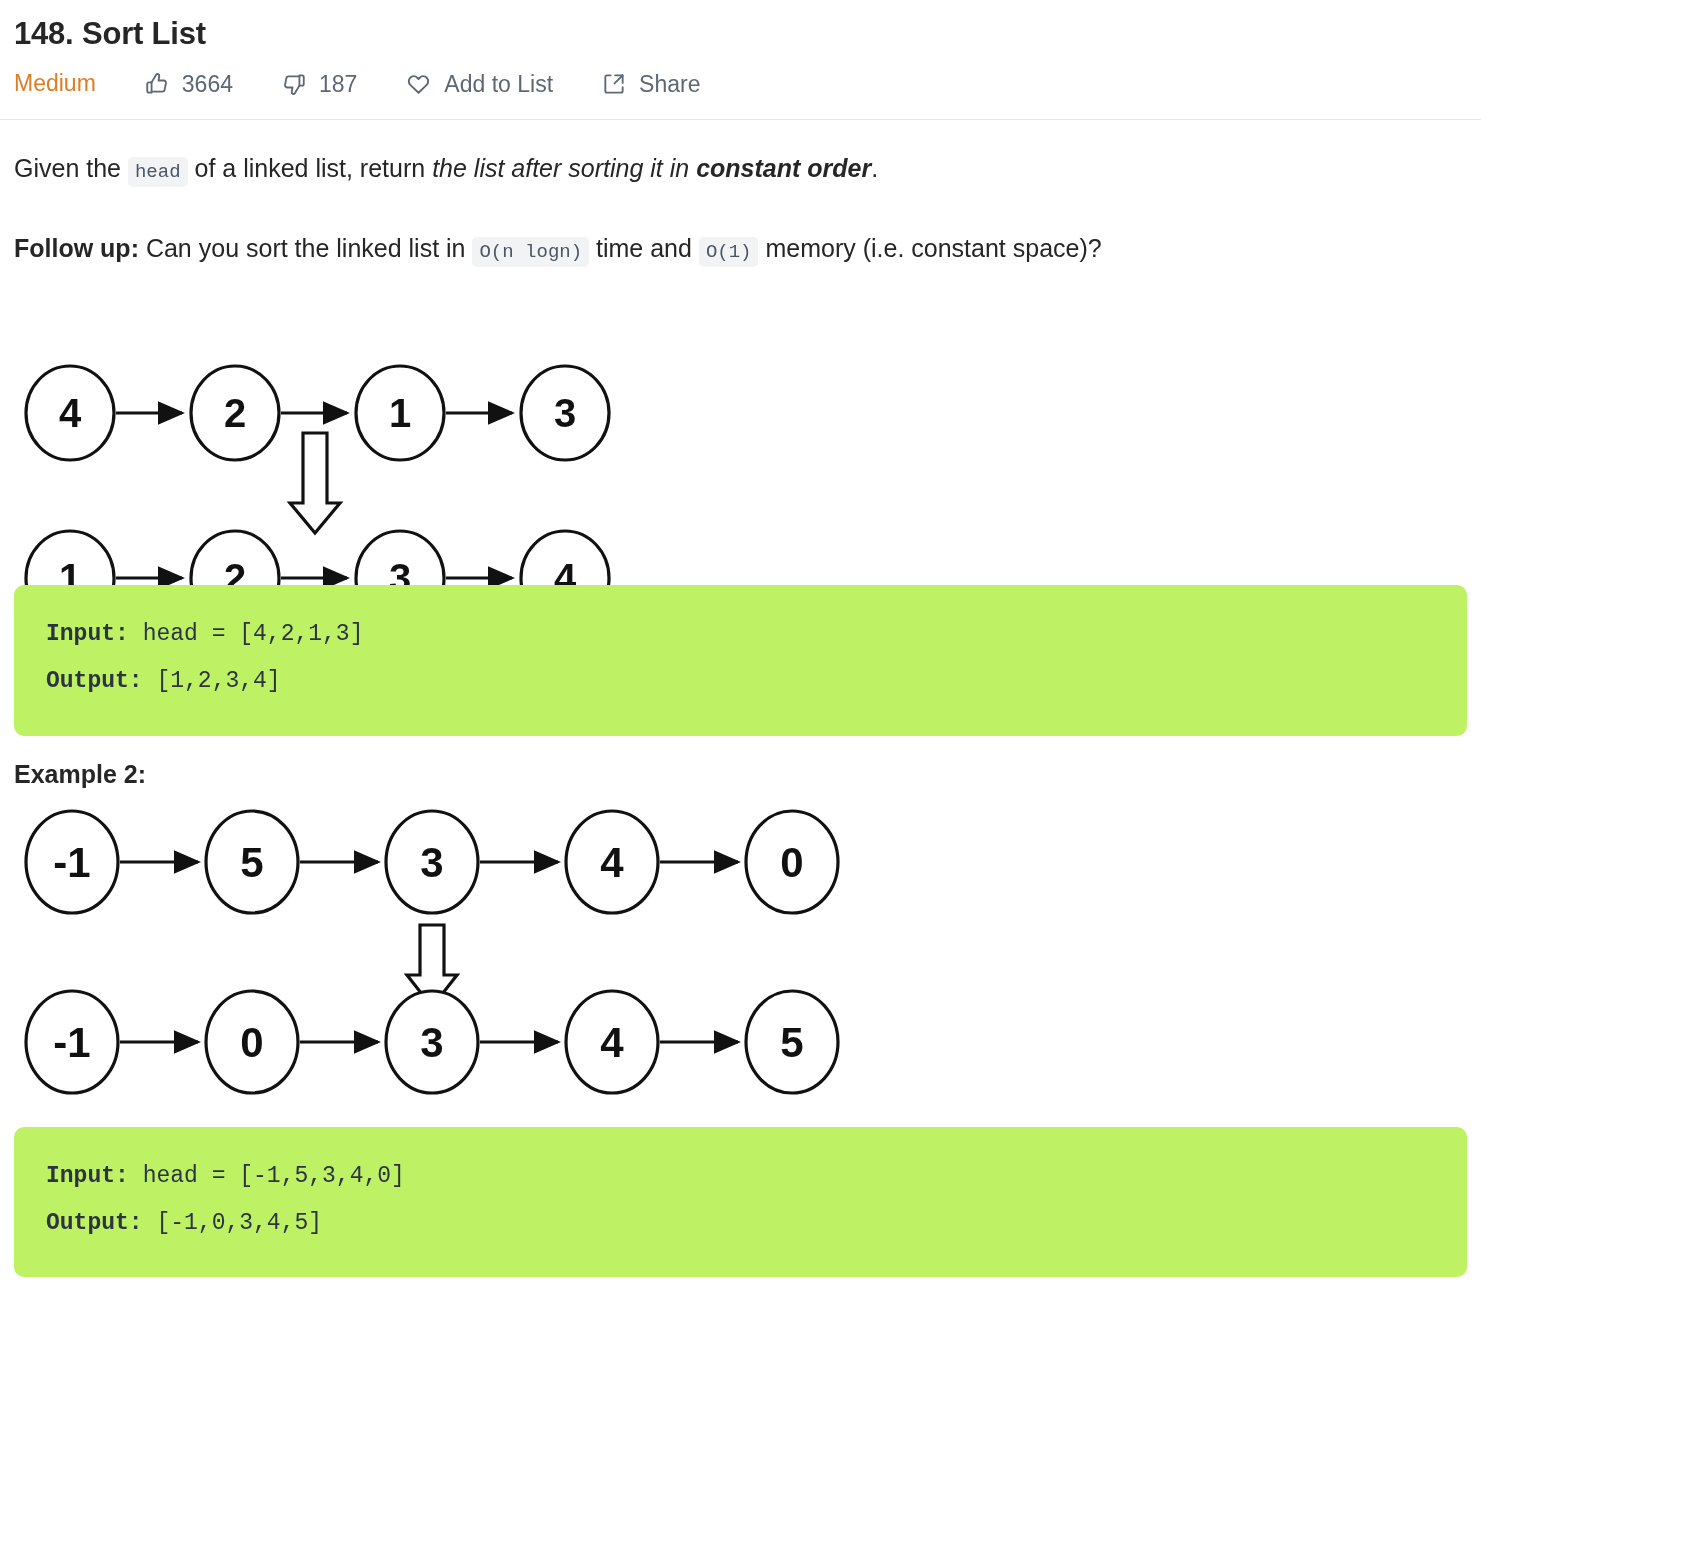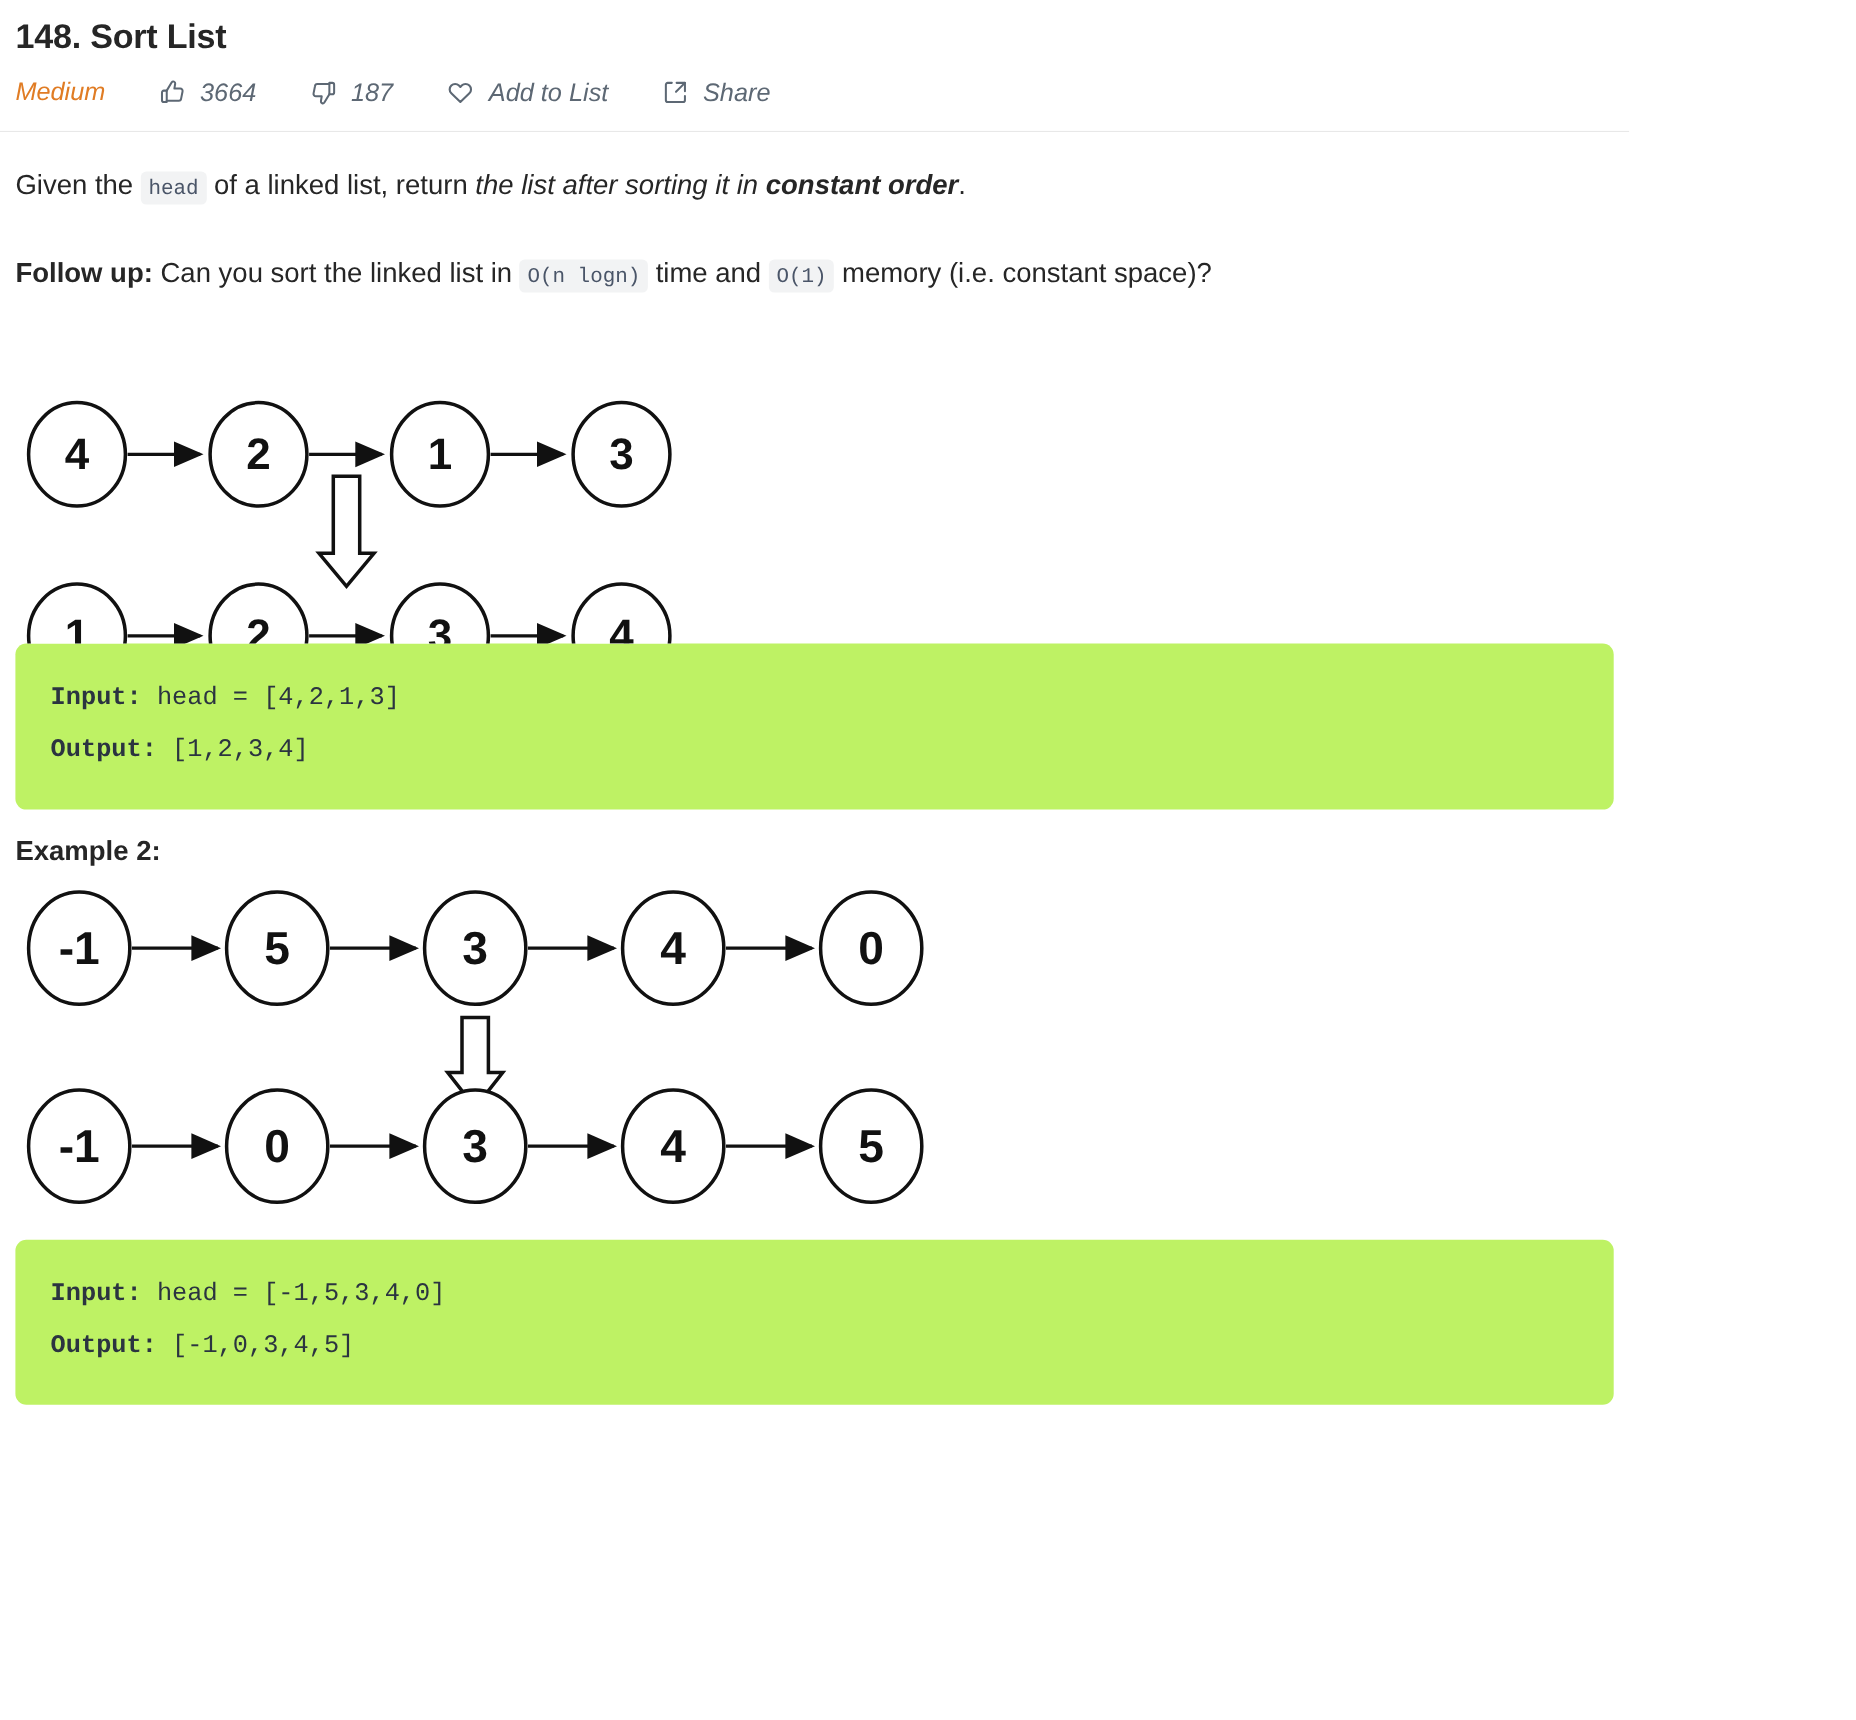--- a/index.html
+++ b/index.html
@@ -31,21 +31,20 @@
     color: #262626;
     letter-spacing: -0.2px;
     line-height: 1.3;
     margin: 0;
   }
   .meta-row {
     display: flex;
     align-items: center;
     padding: 16px 14px 22px 14px;
     gap: 0;
-    font-style: italic;
   }
   .difficulty {
     font-size: 23px;
     color: #e07c24;
     font-weight: 400;
     margin-right: 48px;
     white-space: nowrap;
   }
   .meta-item {
     display: flex;

